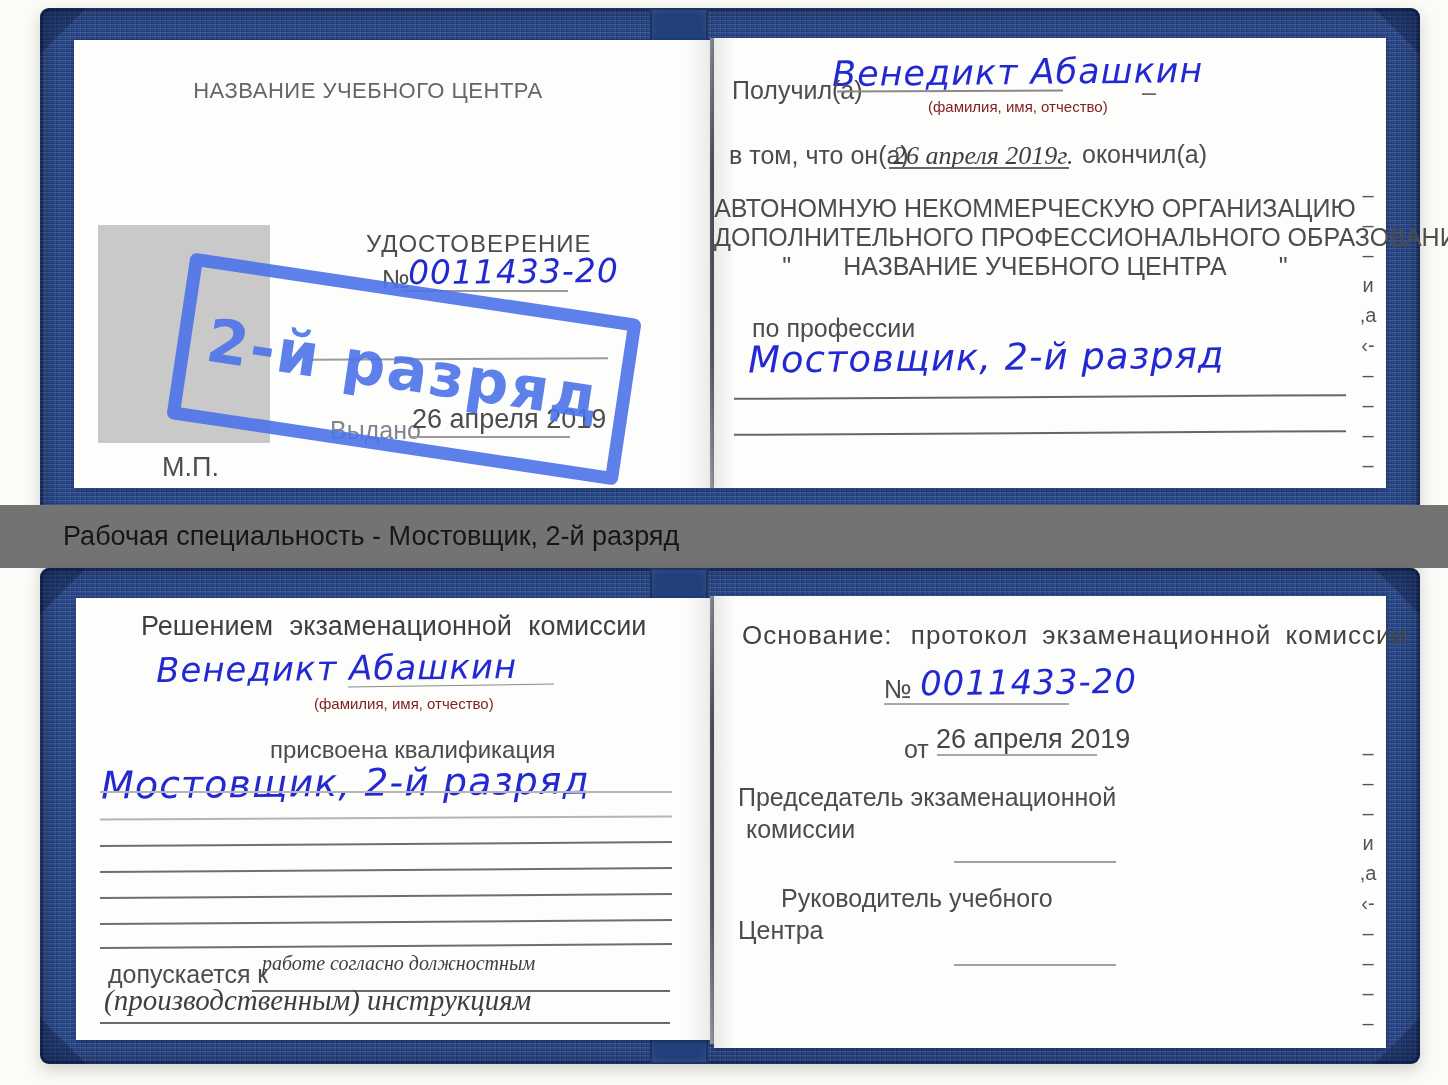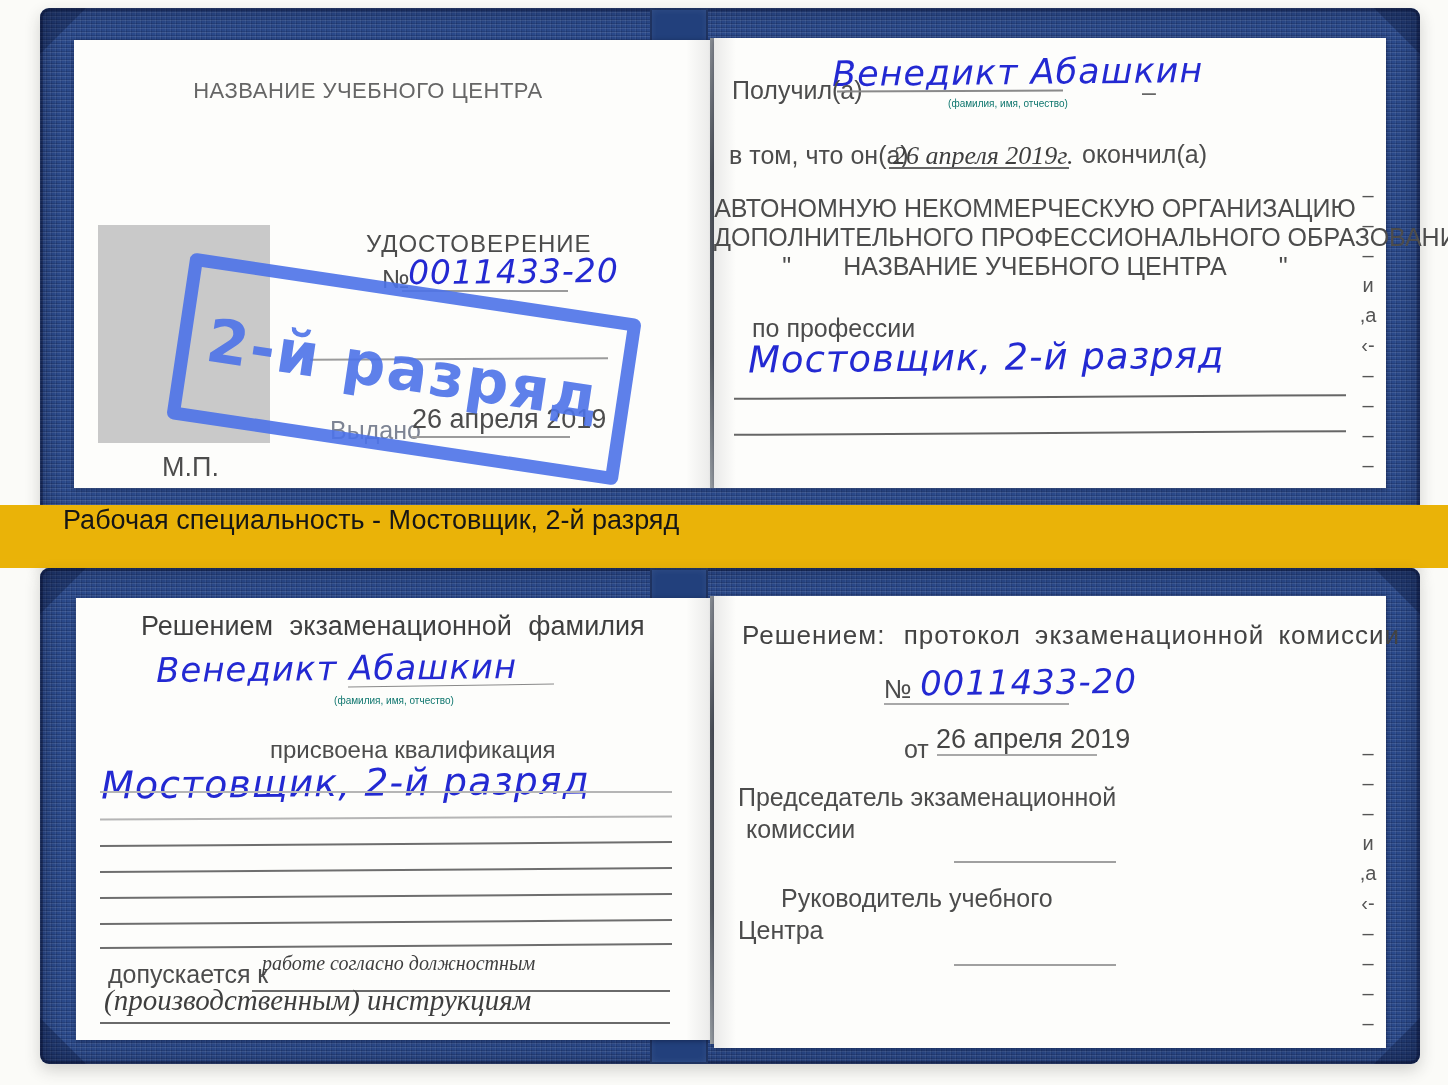--- a/index.html
+++ b/index.html
@@ -31,38 +31,38 @@
       background:linear-gradient(to left, rgba(0,0,0,0) , rgba(60,60,70,.10));}
   .p-top-left{left:34px;top:32px;width:638px;height:448px;}
   .p-top-right{left:674px;top:30px;width:672px;height:450px;}
   .p-bot-left{left:36px;top:30px;width:636px;height:442px;}
   .p-bot-right{left:674px;top:28px;width:672px;height:452px;}
   .spine{position:absolute;left:670px;width:4px;background:linear-gradient(to bottom,#8a8f96,#4f545c 30%,#5a5f66 70%,#9aa0a6);}
   .spine-top{top:30px;height:450px;}
   .spine-bot{top:28px;height:448px;}
   
   .lbl{position:absolute;color:#4c4c4c;font-size:25px;white-space:nowrap;}
-  .small{font-size:10px;color:#0f766e;}
+  .small{font-size:15px;color:#7f1d1d;}
   .hand{position:absolute;font-family:"DejaVu Sans",sans-serif;font-style:italic;
         color:#2329d2;white-space:nowrap;letter-spacing:1px;transform:rotate(-.6deg);}
   .fill-serif{position:absolute;font-family:"Liberation Serif",serif;font-style:italic;
         color:#3e3e3e;white-space:nowrap;}
   .rule{position:absolute;height:0;border-top:2.5px solid #9b9b9b;}
   .rule-dark{border-top-color:#666;}
   .rule-thin{border-top-width:1.5px;border-top-color:#8a8a8a;}
   .center{text-align:center;}
   
   .photo{position:absolute;left:24px;top:185px;width:172px;height:218px;background:#c9c9c9;}
   .stamp{position:absolute;left:102px;top:245px;width:430px;height:142px;
       border:13px solid #4d73e9;border-radius:7px;transform:rotate(8.5deg);opacity:.9;
       display:flex;align-items:center;justify-content:center;}
   .stamp span{font-family:"DejaVu Sans",sans-serif;font-weight:bold;font-size:60px;
       color:#4d73e9;letter-spacing:2px;white-space:nowrap;}
-  .caption-band{position:absolute;left:0;top:505px;width:1448px;height:63px;background:#eab308;
-      display:flex;}
+  .caption-band{position:absolute;left:0;top:505px;width:1448px;height:63px;background:#737373;
+      display:flex;align-items:center;}
   .caption-band span{margin-left:63px;font-size:27px;color:#161616;}
   .edge-col{position:absolute;left:1310px;width:36px;text-align:center;color:#555;
       font-size:20px;line-height:30px;}
   .edge-col div{height:30px;}
   .org-quote{display:inline-block;margin:0 52px;color:#4c4c4c;}
 </style>
 </head>
 <body>
 
 <div class="stage">
@@ -135,21 +135,21 @@
 
   <section class="spread spread-bottom">
     <div class="corner c-tl"></div>
     <div class="corner c-tr"></div>
     <div class="corner c-bl"></div>
     <div class="corner c-br"></div>
     <div class="tab tab-top"></div>
     <div class="tab tab-bottom"></div>
 
     <div class="page page-left p-bot-left">
-      <div class="lbl" style="left:65px;top:13px;font-size:27px;color:#3f3f3f;word-spacing:9px;">Решением экзаменационной фамилия</div>
+      <div class="lbl" style="left:65px;top:13px;font-size:27px;color:#3f3f3f;word-spacing:9px;">Решением экзаменационной комиссии</div>
       <div class="hand" style="left:80px;top:50px;font-size:34px;">Венедикт Абашкин</div>
       <div class="rule rule-thin" style="left:272px;top:87px;width:206px;transform:rotate(-.8deg);"></div>
       <div class="lbl small center" style="left:238px;top:97px;width:160px;">(фамилия, имя, отчество)</div>
       <div class="lbl" style="left:194px;top:138px;font-size:24px;">присвоена квалификация</div>
       <div class="hand" style="left:25px;top:163px;font-size:38px;">Мостовщик, 2-й разряд</div>
       <div class="rule" style="left:24px;top:193px;width:572px;border-top-color:#b5b5b5;"></div>
       <div class="rule" style="left:24px;top:219px;width:572px;border-top-color:#b5b5b5;transform:rotate(-.3deg);"></div>
       <div class="rule" style="left:24px;top:245px;width:572px;border-top-color:#6e6e6e;transform:rotate(-.4deg);"></div>
       <div class="rule" style="left:24px;top:271px;width:572px;border-top-color:#6e6e6e;transform:rotate(-.4deg);"></div>
       <div class="rule" style="left:24px;top:297px;width:572px;border-top-color:#6e6e6e;transform:rotate(-.4deg);"></div>
@@ -159,21 +159,21 @@
       <div class="fill-serif" style="left:186px;top:354px;font-size:20px;">работе согласно должностным</div>
       <div class="rule" style="left:176px;top:392px;width:418px;border-top-color:#6a6a6a;border-top-width:2px;"></div>
       <div class="fill-serif" style="left:28px;top:386px;font-size:29px;">(производственным) инструкциям</div>
       <div class="rule" style="left:24px;top:424px;width:570px;border-top-color:#6a6a6a;border-top-width:2px;"></div>
     </div>
 
     <div class="spine spine-bot"></div>
 
     <div class="page page-right p-bot-right">
       <div class="lbl" style="left:28px;top:24px;font-size:26px;color:#434343;letter-spacing:1px;">
-        <span>Решением:</span>
+        <span>Основание:</span>
         <span style="margin-left:10px;word-spacing:6px;">протокол экзаменационной комиссии</span>
       </div>
       <div class="lbl" style="left:170px;top:78px;font-size:26px;">№</div>
       <div class="hand" style="left:206px;top:66px;font-size:34px;">0011433-20</div>
       <div class="rule" style="left:170px;top:107px;width:185px;border-top-color:#a8a8a8;"></div>
       <div class="lbl" style="left:190px;top:139px;">от</div>
       <div class="lbl" style="left:222px;top:128px;font-size:27px;color:#454545;">26 апреля 2019</div>
       <div class="rule" style="left:223px;top:158px;width:160px;border-top-color:#a8a8a8;"></div>
       <div class="lbl" style="left:24px;top:187px;">Председатель экзаменационной</div>
       <div class="lbl" style="left:24px;top:219px;margin-left:8px;">комиссии</div>

